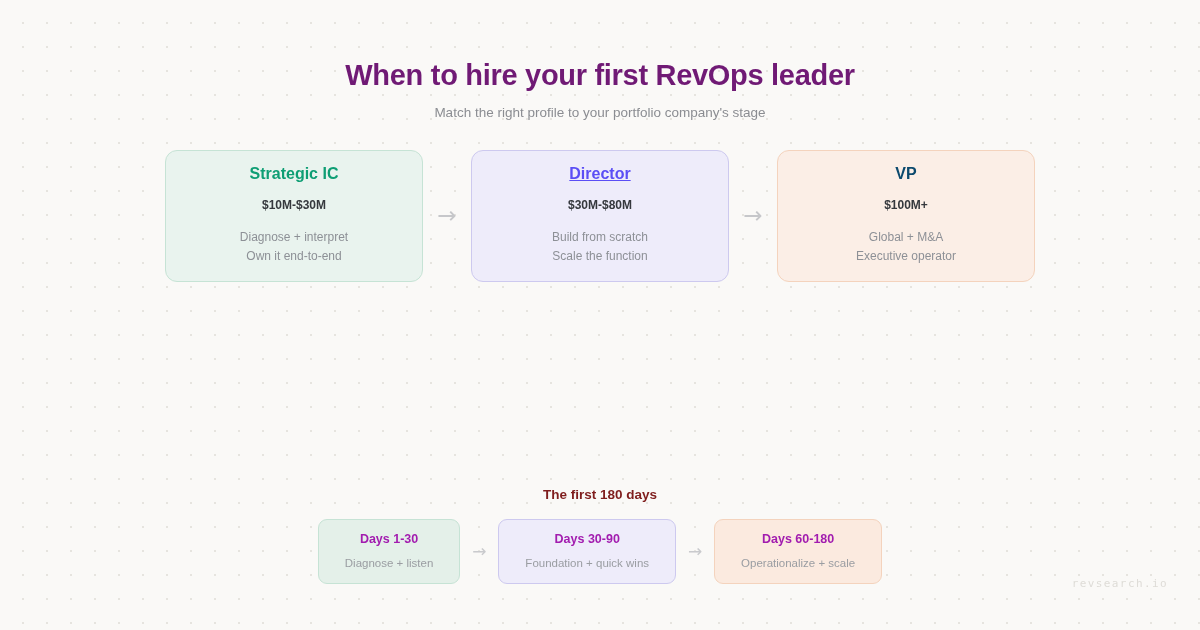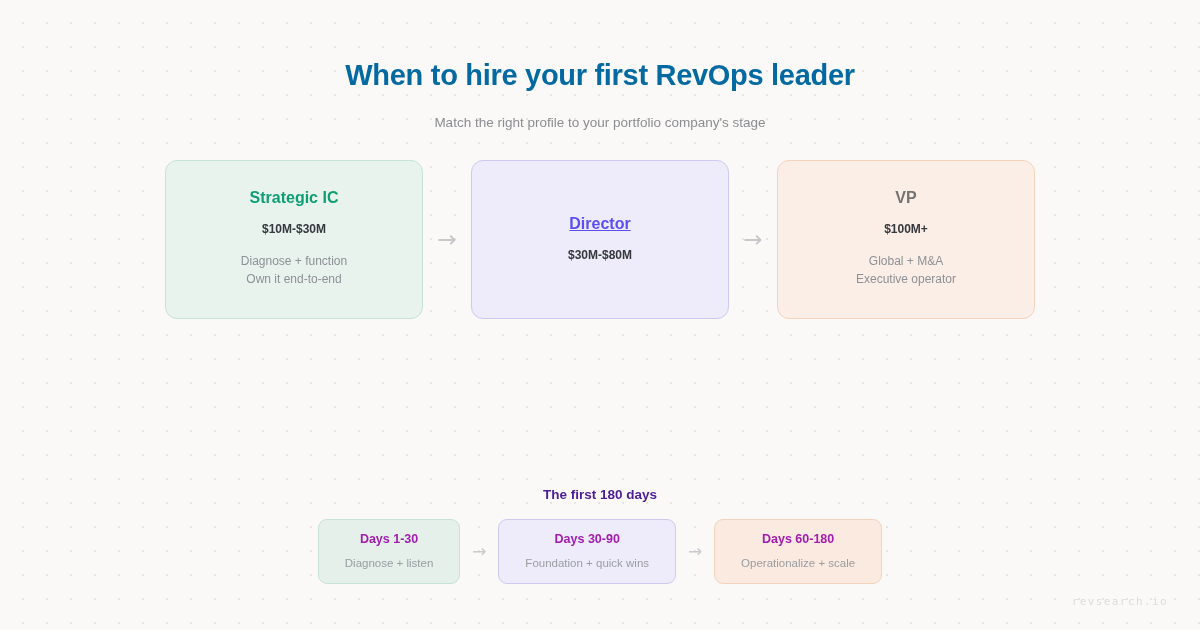--- a/index.html
+++ b/index.html
@@ -22,41 +22,41 @@
 
   
   .header {
     text-align: center;
     padding-top: 58px;
   }
   .page-title {
     font-size: 29px;
     font-weight: bold;
     letter-spacing: -0.3px;
-    color: #0369a1;
+    color: #701a75;
     line-height: 1.2;
   }
   .page-subtitle {
-    margin-top: 22px;
+    margin-top: 12px;
     font-size: 13.5px;
     color: #8b8d92;
     font-weight: normal;
   }
 
   
   .stage-row {
     margin-top: 30px;
     display: flex;
     justify-content: center;
     align-items: center;
   }
 
   .stage-card {
     width: 258px;
-    height: 159px;
+    height: 132px;
     border-radius: 12px;
     border: 1px solid;
     display: flex;
     flex-direction: column;
     align-items: center;
     justify-content: center;
     text-align: center;
   }
 
   .stage-name {
@@ -90,21 +90,21 @@
   .timeline-section {
     position: absolute;
     left: 0;
     right: 0;
     top: 487px;
     text-align: center;
   }
   .timeline-title {
     font-size: 13.5px;
     font-weight: bold;
-    color: #4c1d95;
+    color: #7f1d1d;
   }
   .timeline-row {
     margin-top: 17px;
     display: flex;
     justify-content: center;
     align-items: center;
   }
   .timeline-pill {
     border-radius: 9px;
     border: 1px solid;
@@ -130,57 +130,61 @@
     font-size: 17px;
     line-height: 1;
     color: #c9cacd;
     font-family: "DejaVu Sans", sans-serif;
   }
 
   
   .watermark {
     position: absolute;
     right: 32px;
-    bottom: 22px;
+    bottom: 40px;
     font-family: "DejaVu Sans Mono", monospace;
     font-size: 11px;
     letter-spacing: 1.4px;
     color: #dedcd7;
   }
 </style>
 </head>
 <body>
 
 <div class="header">
   <h1 class="page-title">When to hire your first RevOps leader</h1>
   <p class="page-subtitle">Match the right profile to your portfolio company's stage</p>
 </div>
 
 <div class="stage-row">
 
   <div class="stage-card" style="background-color: rgb(233, 243, 238); border-color: rgb(198, 227, 213);">
     <div class="stage-name" style="color: rgb(14, 158, 116);">Strategic IC</div>
     <div class="stage-range">$10M-$30M</div>
     <div class="stage-desc">
-      <div>Diagnose + function</div>
+      <div>Diagnose + interpret</div>
       <div>Own it end-to-end</div>
     </div>
   </div>
 
   <div class="stage-arrow">→</div>
 
   <div class="stage-card" style="background-color: rgb(238, 236, 250); border-color: rgb(205, 201, 239);">
     <div class="stage-name" style="color: rgb(91, 78, 245); text-decoration: underline;">Director</div>
     <div class="stage-range">$30M-$80M</div>
+    <div class="stage-desc">
+      <div>Build from scratch</div>
+      <div>Scale the function</div>
+    </div>
   </div>
 
   <div class="stage-arrow">→</div>
 
   <div class="stage-card" style="background-color: rgb(251, 238, 230); border-color: rgb(244, 211, 189);">
-    <div class="stage-name" style="color: #737373;">VP</div>
+    <div class="stage-name" style="color: #0c4a6e;">VP</div>
     <div class="stage-range">$100M+</div>
     <div class="stage-desc">
       <div>Global + M&amp;A</div>
       <div>Executive operator</div>
     </div>
   </div>
 
 </div>
 
 <div class="timeline-section">

